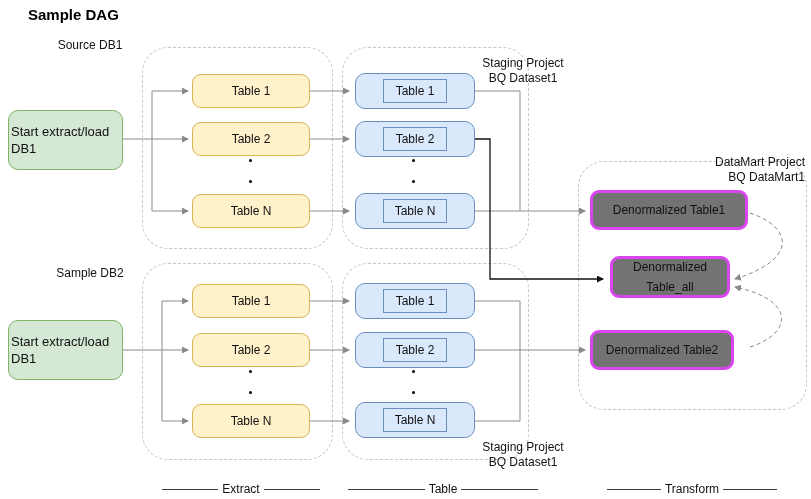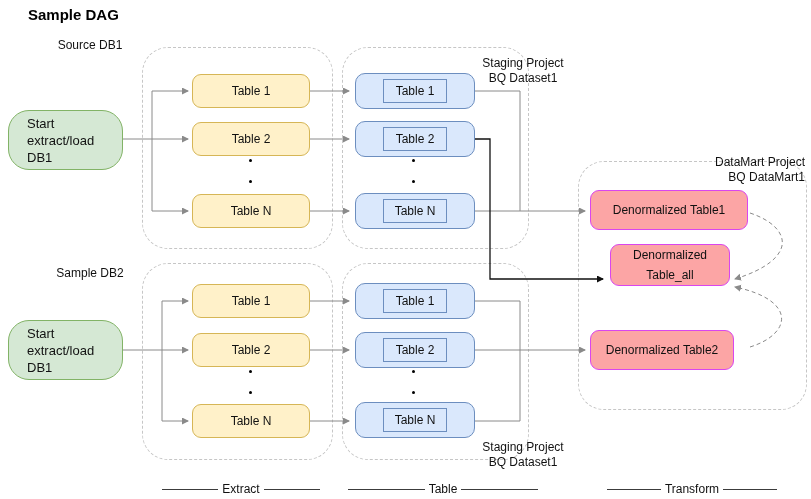--- a/index.html
+++ b/index.html
@@ -12,28 +12,28 @@
   .lbl{font-size:12px;color:#111;line-height:15px;}
   .lbl.center{text-align:center;}
   .lbl.right{text-align:right;}
   .container-dashed{
     border:1px dashed #c6c6c6;border-radius:26px;background:transparent;z-index:1;
   }
   .node{
     display:flex;align-items:center;justify-content:center;
     font-size:12px;color:#111;z-index:4;box-sizing:border-box;
   }
-  .node.green{background:#d5e8d4;border:1px solid #82b366;border-radius:21px;
-    justify-content:flex-start;padding-left:18px;font-size:13px;line-height:17px;}
+  .node.green{background:#d5e8d4;border:1px solid #82b366;border-radius:10px;
+    justify-content:flex-start;padding-left:2px;font-size:13px;line-height:17px;}
   .node.yellow{background:#fff1c9;border:1px solid #d6b656;border-radius:9px;}
   .node.blue{background:#dae8fc;border:1px solid #6c8ebf;border-radius:10px;}
   .node.blue .inner{
     border:1px solid #6c8ebf;background:transparent;width:62px;height:22px;
     display:flex;align-items:center;justify-content:center;font-size:12px;}
-  .node.purple{background:#fca5a5;border:1px solid #d946ef;border-radius:9px;
+  .node.purple{background:#737373;border:3px solid #d946ef;border-radius:9px;
     flex-direction:column;line-height:20px;}
   .dot{width:3px;height:3px;background:#000;border-radius:50%;z-index:4;}
   .stage{display:flex;align-items:center;z-index:4;}
   .stage .ln{flex:1;border-top:1px solid #3c3c3c;height:0;}
   .stage .tx{margin:0 4px;font-size:12px;color:#111;white-space:nowrap;}
   #edges{position:absolute;left:0;top:0;z-index:3;pointer-events:none;}
   .z5{z-index:5;}
 </style>
 </head>
 <body>
@@ -155,21 +155,21 @@
     <div>BQ Dataset1</div>
   </div>
 
   <div class="abs lbl right z5" style="left:650px;top:155px;width:155px;">
     <div>DataMart Project</div>
     <div>BQ DataMart1</div>
   </div>
 
   <div class="abs node purple" style="left:590px;top:190px;width:158px;height:40px;">Denormalized Table1</div>
 
-  <div class="abs node purple" style="left:610px;top:244px;width:120px;height:42px;">
+  <div class="abs node purple" style="left:610px;top:256px;width:120px;height:42px;">
     <div>Denormalized</div>
     <div>Table_all</div>
   </div>
 
   <div class="abs node purple" style="left:590px;top:330px;width:144px;height:40px;">Denormalized Table2</div>
 
   <div class="abs stage" style="left:162px;top:482px;width:158px;justify-content:space-between;">
     <span class="ln"></span>
     <span class="tx">Extract</span>
     <span class="ln"></span>

